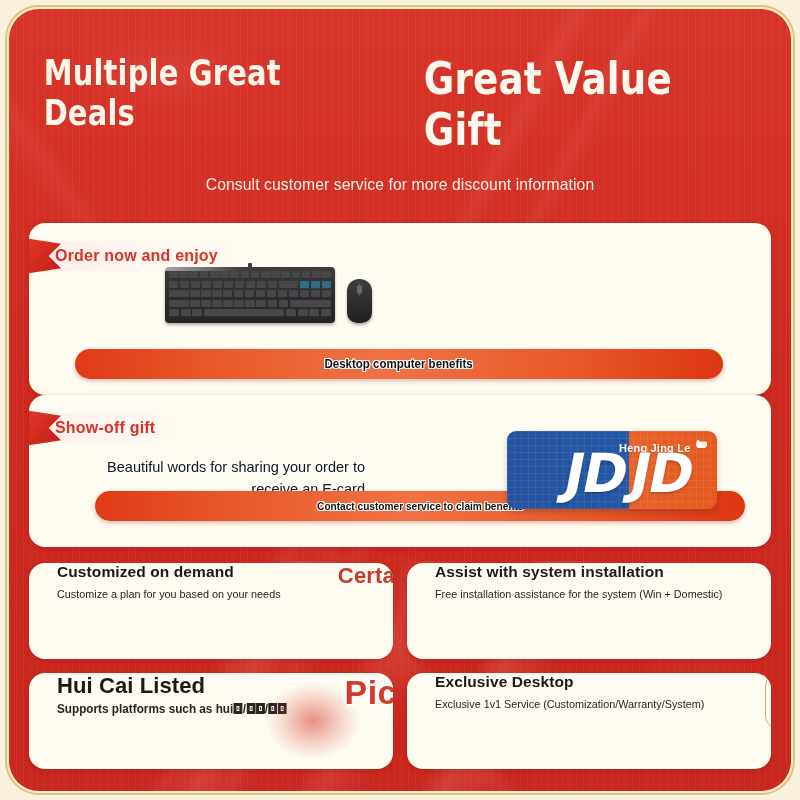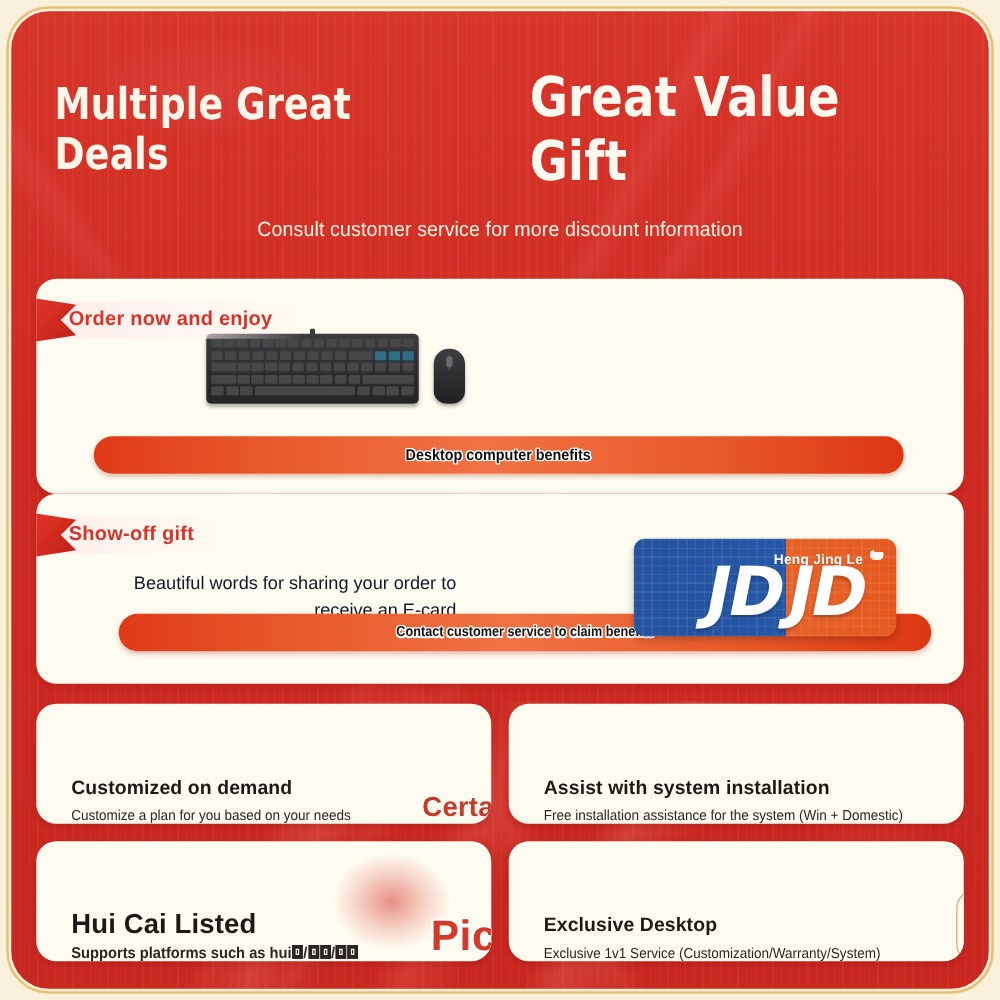--- a/index.html
+++ b/index.html
@@ -65,21 +65,21 @@
     background:
       linear-gradient(115deg, rgba(255,255,255,0) 30%, rgba(255,150,135,.22) 33%, rgba(255,255,255,0) 38%),
       linear-gradient(115deg, rgba(255,255,255,0) 44%, rgba(255,140,125,.18) 47%, rgba(255,255,255,0) 52%),
       linear-gradient(115deg, rgba(255,255,255,0) 58%, rgba(255,160,145,.20) 61%, rgba(255,255,255,0) 67%);
   }
 
   .content { position: relative; z-index: 3; padding: 0 20px; }
 
   
   .headline-row {
-    display: flex; align-items: center; justify-content: center;
+    display: flex; align-items: flex-start; justify-content: center;
     gap: 18px;
     padding-top: 44px;
   }
   .headline-a {
     font-size: 35px; font-weight: 700; color: #FFF6EA;
     letter-spacing: .2px;
     font-family: "DejaVu Sans Condensed", "Liberation Sans Narrow", "Liberation Sans", sans-serif;
     transform: scaleX(.92); transform-origin: right baseline;
   }
   .headline-b {
@@ -324,21 +324,21 @@
     grid-template-columns: 1fr 1fr;
     gap: 14px;
     margin-top: 16px;
   }
   .fcard {
     position: relative;
     height: 96px;
     background: #FEFBF0;
     border-radius: 16px;
     box-shadow: 0 2px 6px rgba(120,10,6,.22);
-    display: flex; align-items: flex-end;
+    display: flex; align-items: flex-start;
     padding: 0 16px 0 28px;
     overflow: hidden;
     gap: 43px;
   }
   .fcard .texts { flex: 1; }
   .ftitle {
     font-size: 15.5px; font-weight: 700; color: #1d1917;
     margin-bottom: 7px; letter-spacing: .1px;
   }
   .ftitle.big { font-size: 22px; margin-bottom: 3px; }

